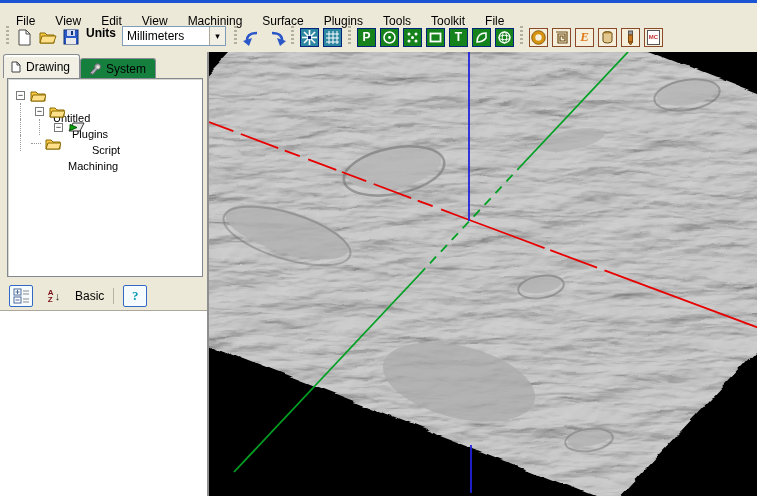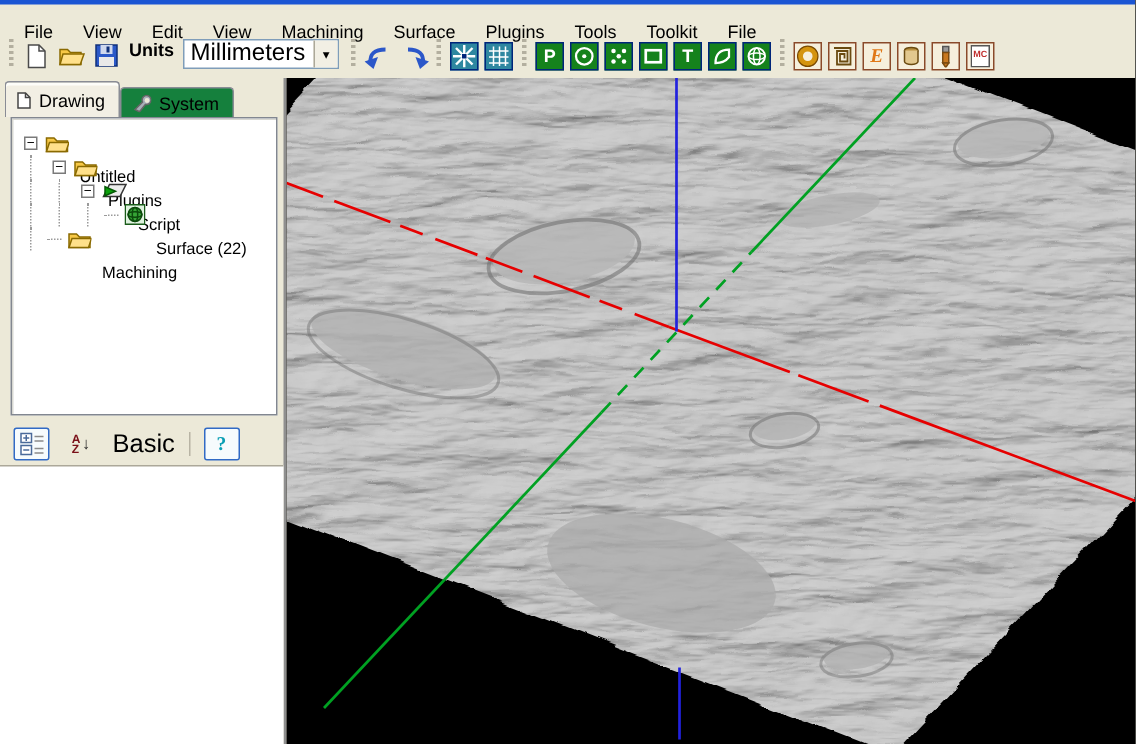--- a/index.html
+++ b/index.html
@@ -13,30 +13,30 @@
   .menubar { height: 23px; display: flex; align-items: center; padding-left: 6px; }
   .menu-item { padding: 16px 10px 3px 10px; cursor: default; }
   
   .toolbar { height: 26px; display: flex; align-items: flex-start; padding-left: 2px; }
   .grip { width: 3px; height: 20px; margin: 0 4px;
           background: repeating-linear-gradient(to bottom, #b3af9f 0 2px, #ece9d8 2px 4px); }
   .tbtn { width: 23px; height: 22px; display: flex; align-items: center; justify-content: center; border:1px solid transparent; }
   .units-label { font-weight: bold; margin: 0 6px 0 4px; }
   .combo { width: 104px; height: 20px; background: #fff; border: 1px solid #7f9db9;
            display: flex; align-items: center; }
-  .combo-text { flex: 1; padding-left: 4px; font-size: 16px; }
+  .combo-text { flex: 1; padding-left: 4px; font-size: 12px; }
   .combo-btn { width: 16px; height: 18px; border-left: 1px solid #aca899; background: #f2efe4;
                display:flex; align-items:center; justify-content:center; font-size: 9px; }
   .sq-icon { width: 19px; height: 19px; border: 1px solid #00257a; display:flex; align-items:center; justify-content:center; position:relative; }
   .teal { background: #2e87a0; }
   .green { background: #15821c; color:#fff; font-weight:bold; font-size:12px; }
   .tan  { background: #f6efdc; border-color:#8a4a2a; }
   
   .main { position: absolute; top: 52px; left: 0; right: 0; bottom: 0; display: flex; }
-  .left-panel { width: 191px; position: relative; background: #ece9d8; border-right: 2px solid #8f8f8f; }
+  .left-panel { width: 209px; position: relative; background: #ece9d8; border-right: 2px solid #8f8f8f; }
   
   .tabs { position: absolute; top: 2px; left: 3px; display: flex; align-items: flex-end; height: 24px; }
   .tab { display: flex; align-items: center; gap: 5px; padding: 3px 9px 3px 7px; height: 20px;
          border: 1px solid #898c95; border-bottom: none; border-radius: 3px 3px 0 0;
          background: #15803d; font-size: 12px; }
   .tab.active { background: #f2efe4; height: 24px; box-shadow: inset 0 2px 0 #fdfdf9; }
   
   .tree-box { position: absolute; left: 7px; right: 4px; top: 26px; height: 199px;
               background: #fff; border: 1px solid #828790; box-shadow: inset 1px 1px 0 #d8d8d2;
               padding: 8px 2px 0 4px; font-size: 11px; overflow: hidden; }
@@ -50,21 +50,21 @@
   .tree-icon { margin-right: 5px; flex: 0 0 auto; display:flex; }
   .tree-label { padding: 1px 2px; margin-top: 46px; }
   
   .prop-toolbar { position: absolute; top: 230px; left: 0; right: 0; height: 28px;
                   display: flex; align-items: center; gap: 9px; padding-left: 9px; }
   .pbtn { width: 24px; height: 22px; display:flex; align-items:center; justify-content:center; }
   .pbtn.framed { border: 1px solid #316ac5; border-radius: 2px; background: #f6fbfd; }
   .sort-icon { display:flex; align-items:center; }
   .sort-letters { display:flex; flex-direction:column; font-size:8px; font-weight:bold; color:#7a1018; line-height:7px; }
   .sort-arrow { font-size: 11px; margin-left: 1px; color:#222; }
-  .basic-label { font-size: 17px; text-align: right; }
+  .basic-label { font-size: 12px; text-align: right; }
   .vsep { width: 1px; height: 16px; background: #b8b4a4; }
   .help-q { color: #0a9fb4; font-weight: bold; font-size: 13px; font-family: "Liberation Serif", serif; }
   .prop-area { position: absolute; top: 258px; left: 0; right: 0; bottom: 0; background: #fff;
                border-top: 1px solid #aca899; }
   
   .viewport { flex: 1; background: #000; position: relative; overflow: hidden; }
   .viewport svg { display: block; }
 </style>
 </head>
 <body>
@@ -313,35 +313,20 @@
           <span class="expander">−</span>
           <span class="tree-icon">
             <svg width="17" height="12">
                 <path d="M5,2 L16,2 L12,10 L1,10 z" fill="#ececec" stroke="#333"></path>
                 <path d="M2,3.5 L9,6.5 L2,9.5 z" fill="#0aa00a" stroke="#045a04"></path>
               </svg>
           </span>
           <span class="tree-label">Script</span>
         </div>
 
-        <div class="tree-row">
-          <span class="guide line"></span>
-          <span class="guide line"></span>
-          <span class="guide line"></span>
-          <span class="stub"></span>
-          <span class="tree-icon">
-            <svg width="14" height="14">
-                <rect x="0.5" y="0.5" width="13" height="13" fill="#dff2df" stroke="#1a5c1a"></rect>
-                <circle cx="7" cy="7" r="4.6" fill="#35a435" stroke="#0c4a0c"></circle>
-                <ellipse cx="7" cy="7" rx="4.6" ry="1.8" fill="none" stroke="#0c4a0c"></ellipse>
-                <ellipse cx="7" cy="7" rx="1.8" ry="4.6" fill="none" stroke="#0c4a0c"></ellipse>
-              </svg>
-          </span>
-          <span class="tree-label">Surface (22)</span>
-        </div>
 
         <div class="tree-row">
           <span class="guide line"></span>
           <span class="stub"></span>
           <span class="tree-icon">
             <svg width="16" height="13">
                 <path d="M1,3 h5 l2,2 h7 v7 h-14 z" fill="#f7c846" stroke="#8a6a00"></path>
                 <path d="M3,6 h13 l-2,6 h-13 z" fill="#ffe08a" stroke="#8a6a00"></path>
               </svg>
           </span>

